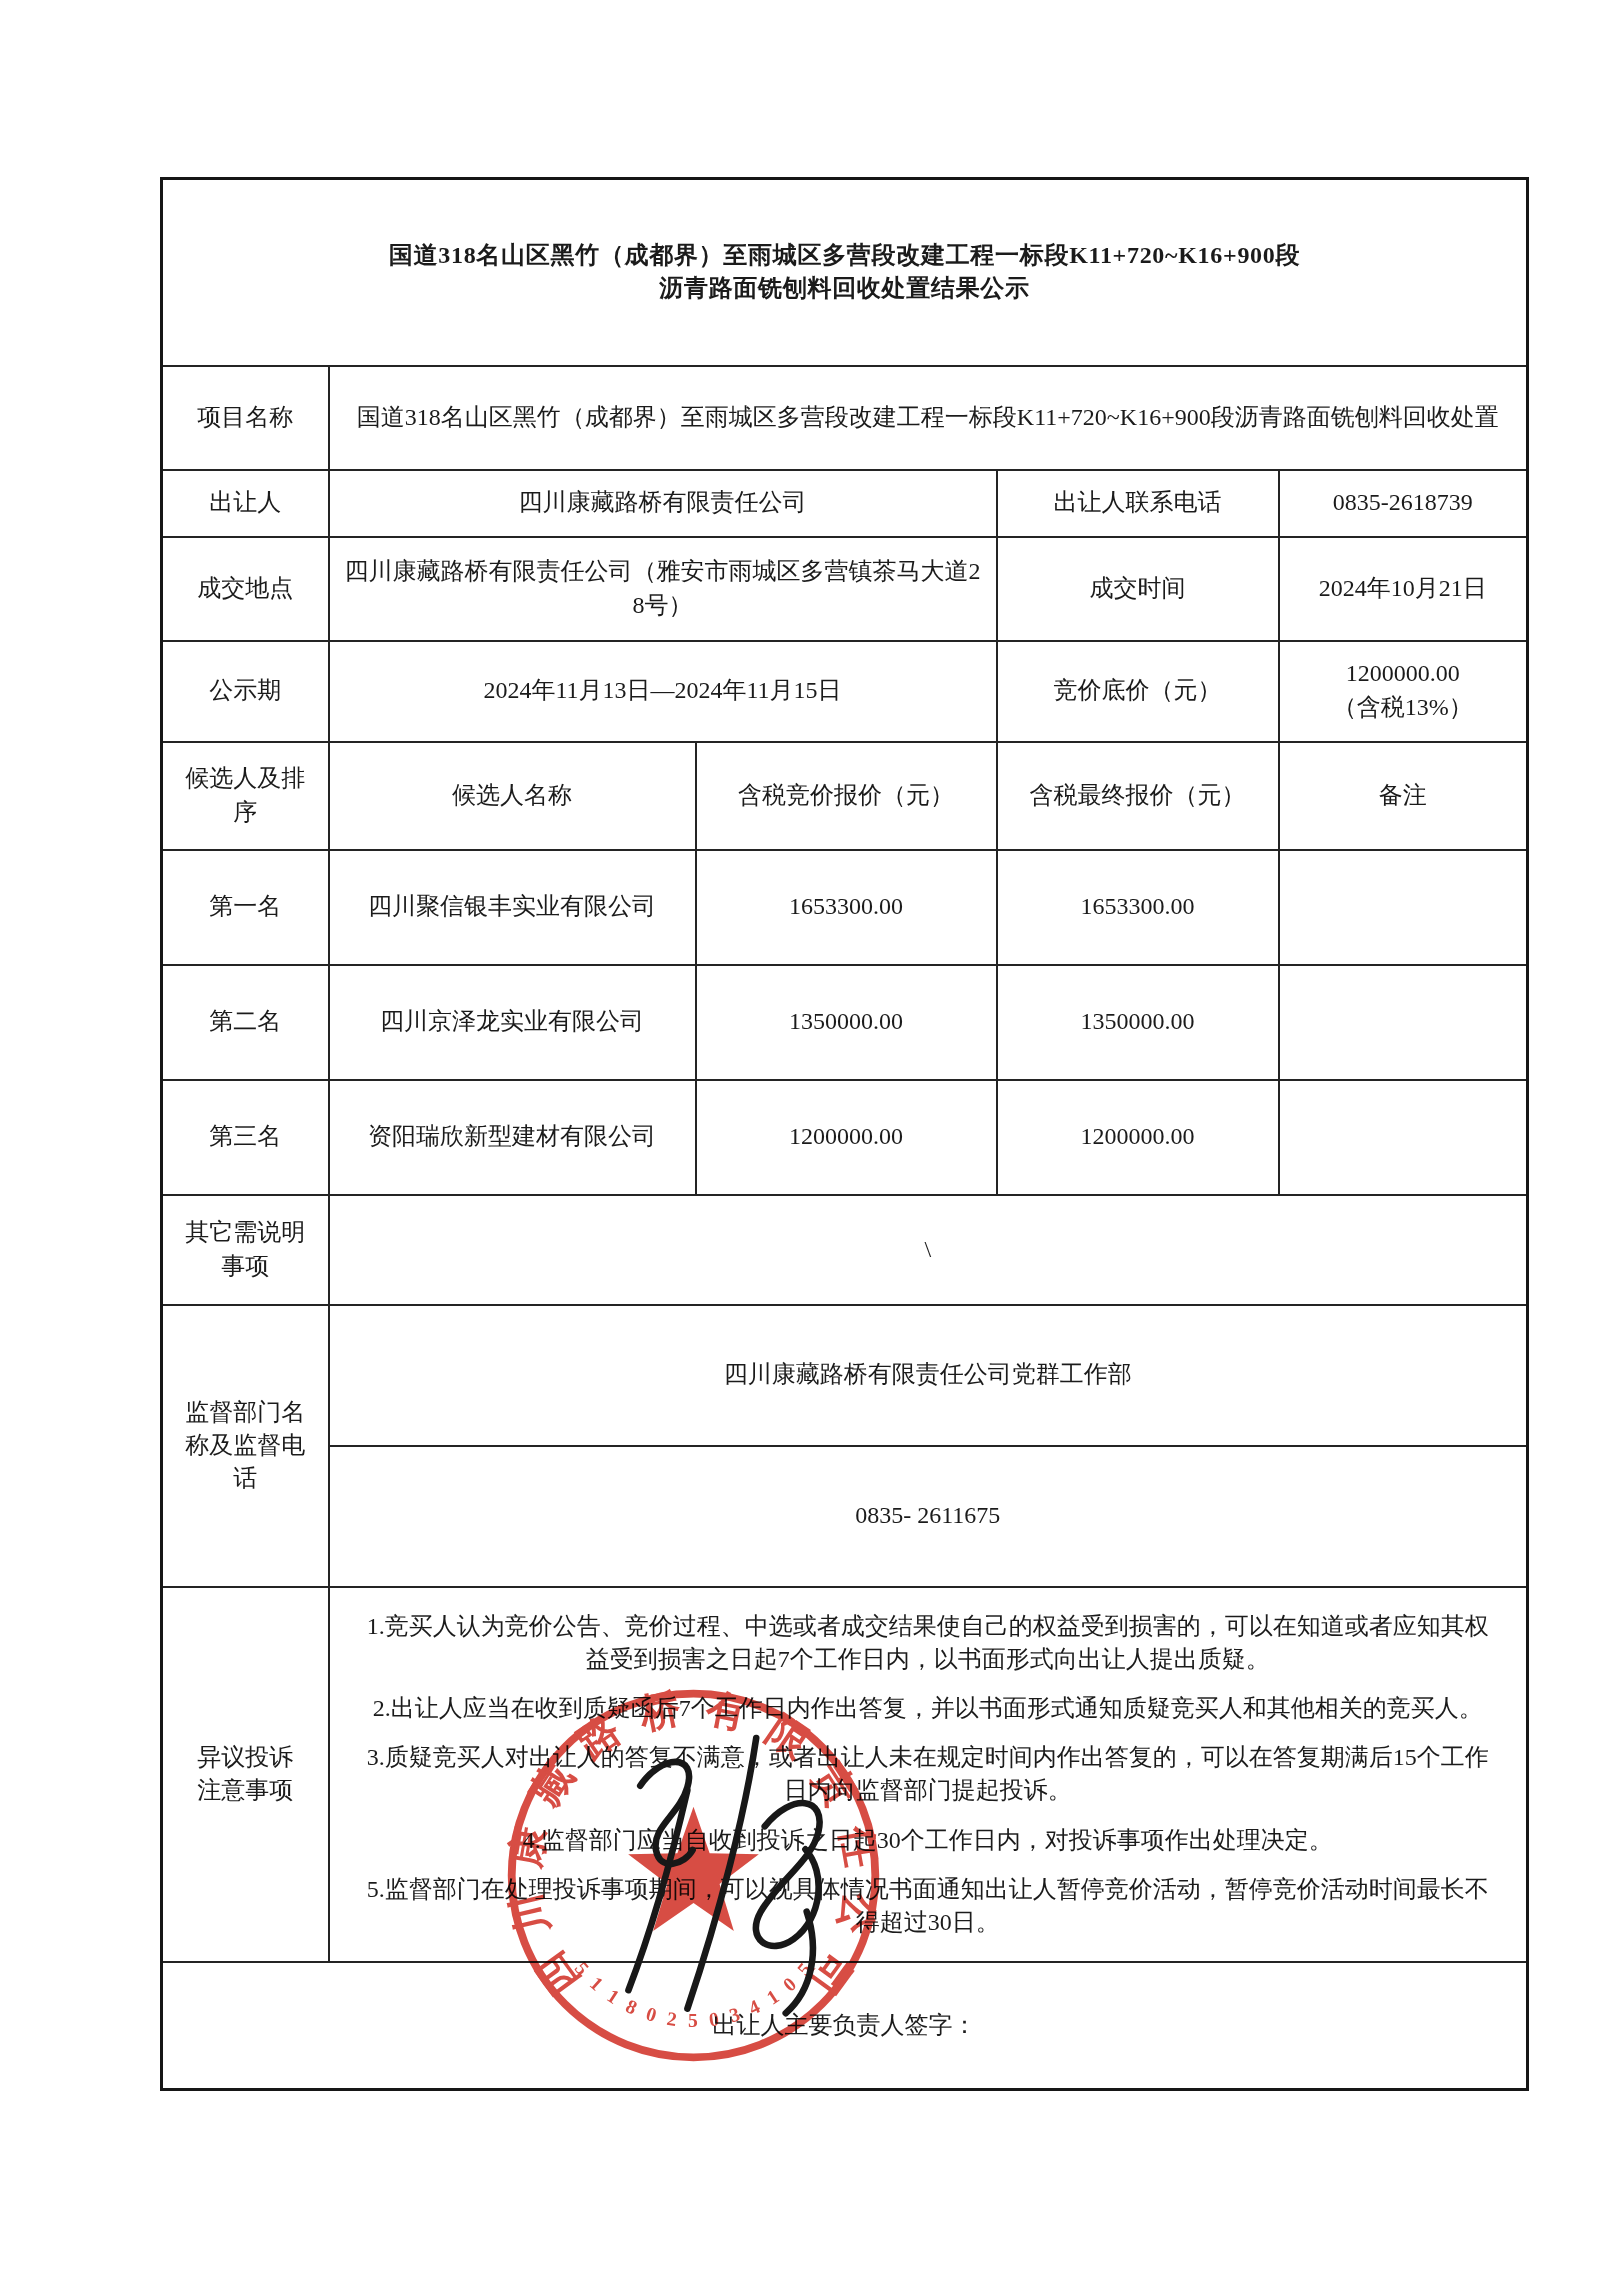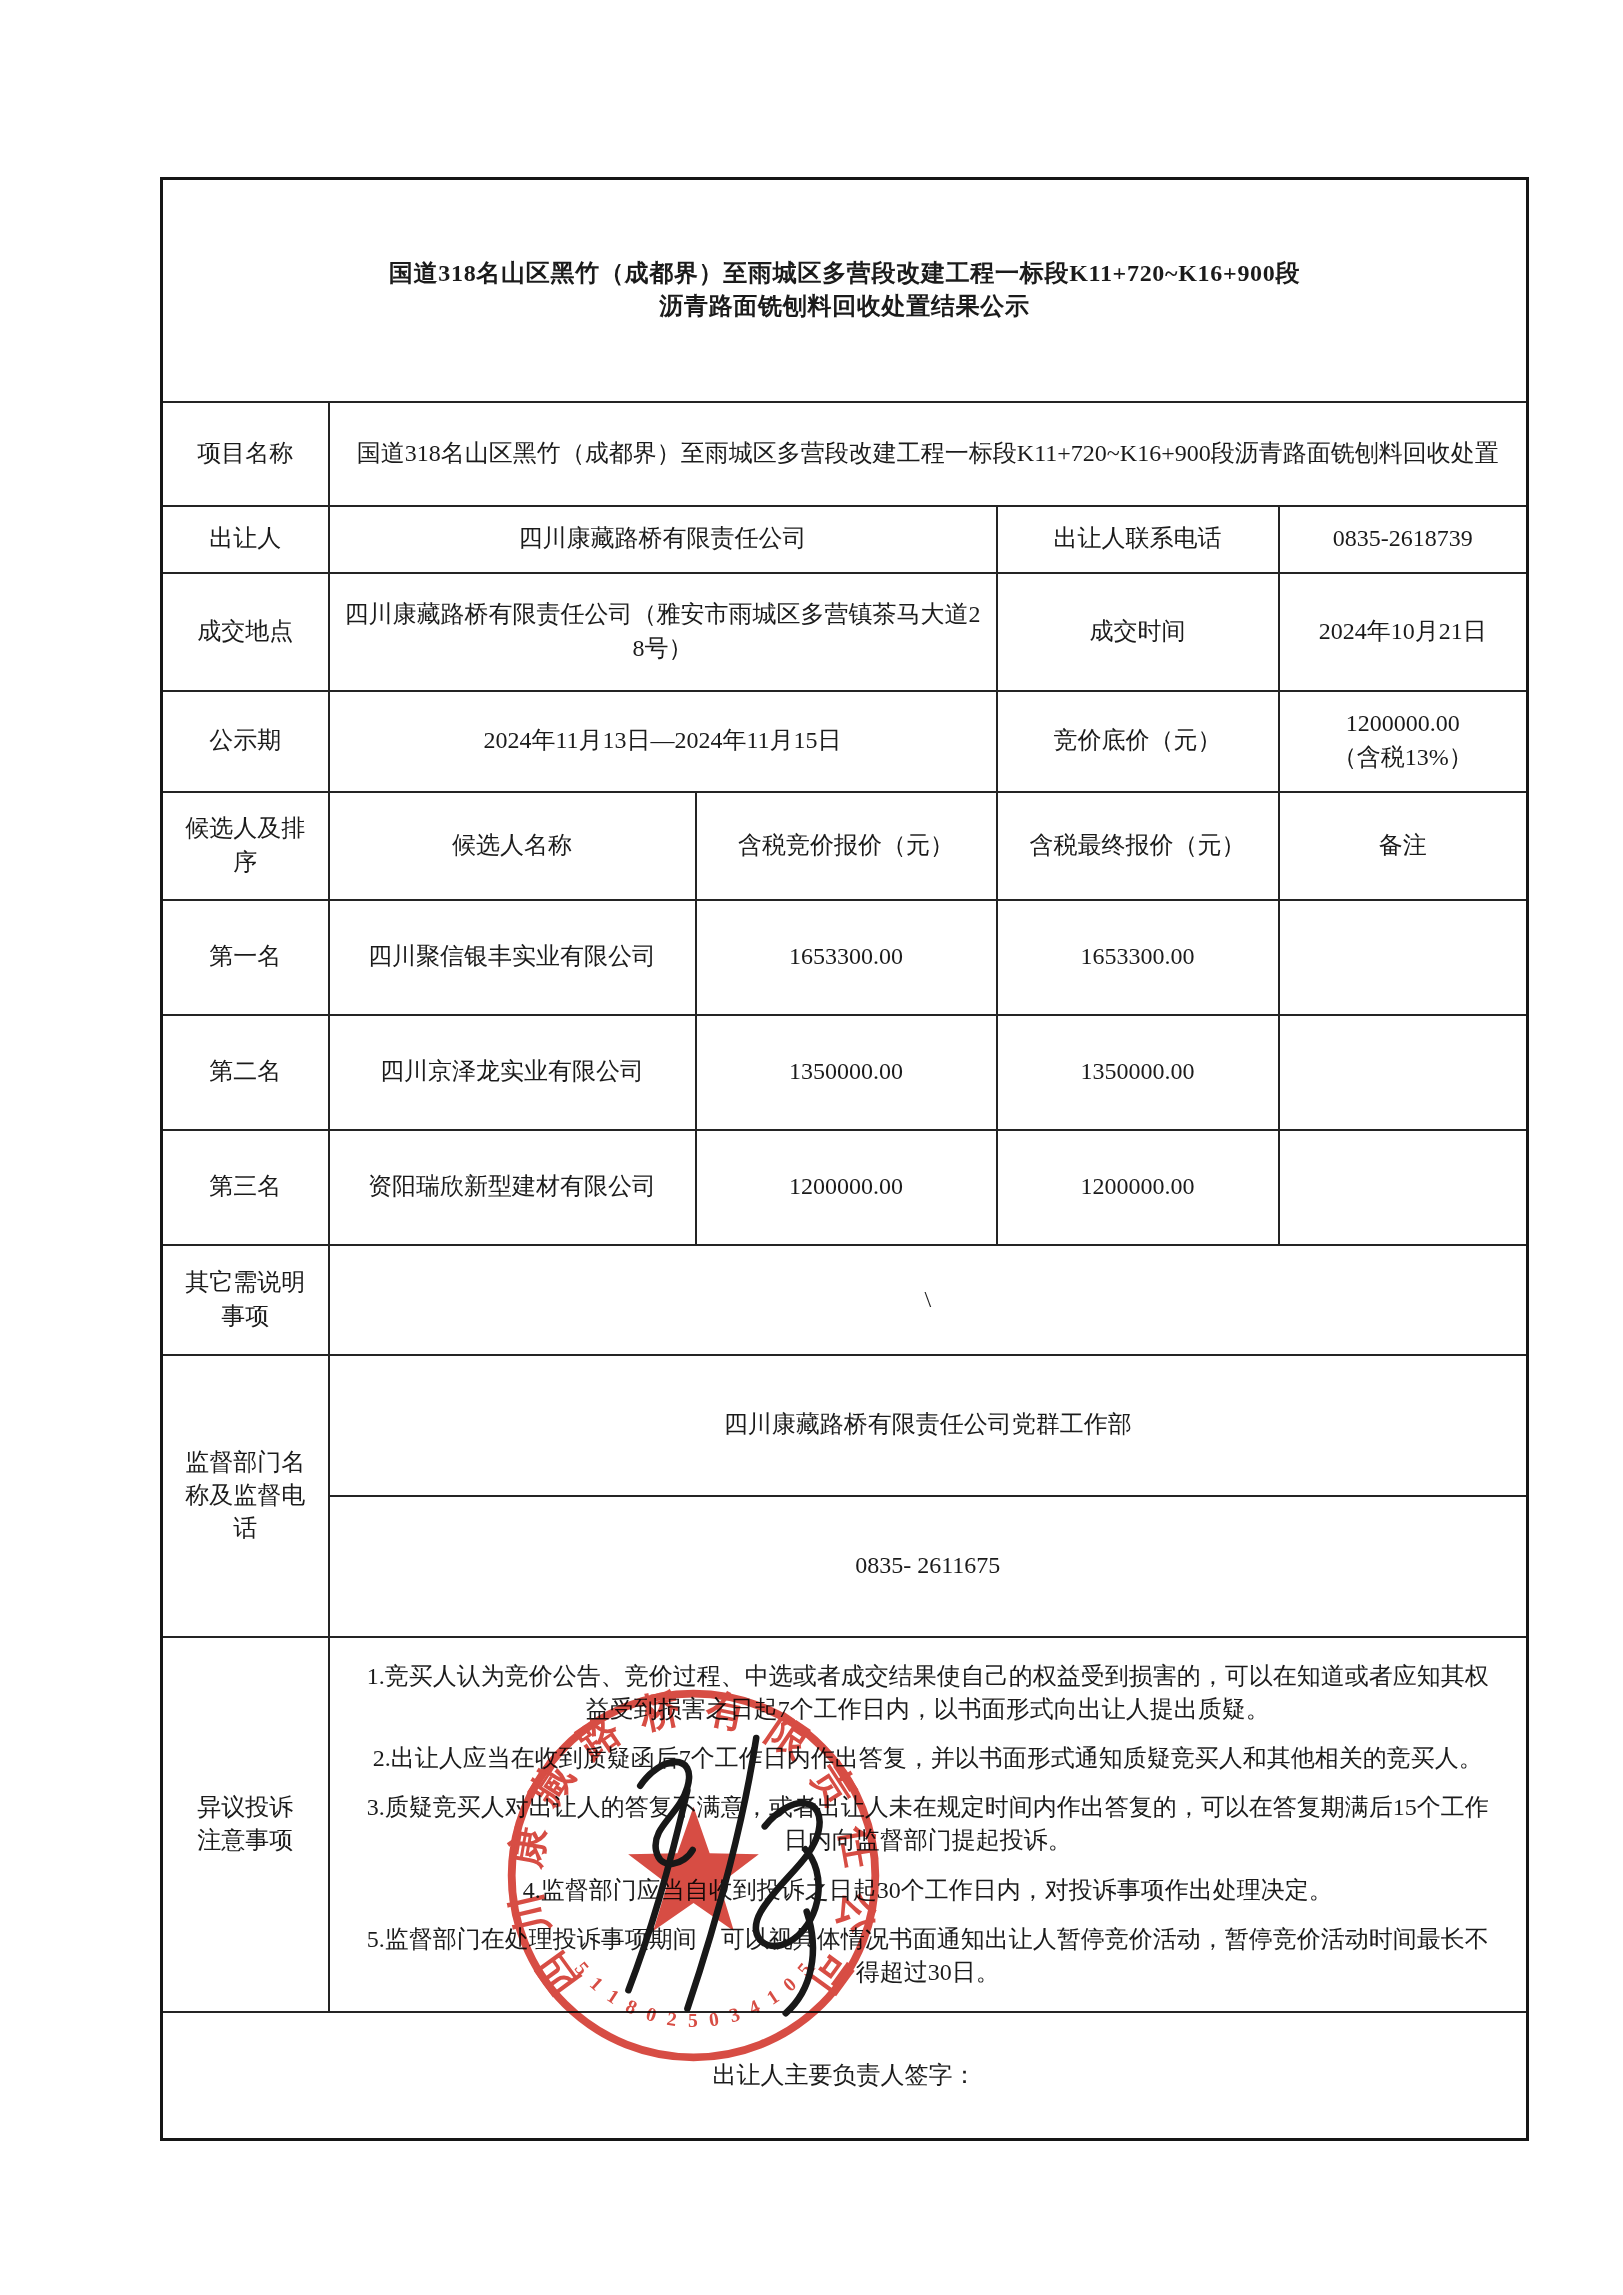--- a/index.html
+++ b/index.html
@@ -18,24 +18,24 @@
   }
   table.doc td{
     border:2px solid #242424;
     padding:6.5px 10.5px;
     font-size:24px;
     line-height:1.38;
     text-align:center;
     vertical-align:middle;
     word-break:break-all;
   }
-  tr.r-title{height:223px}
+  tr.r-title{height:187px}
   tr.r-project{height:104px}
   tr.r-transferor{height:67px}
-  tr.r-deal{height:118px}
+  tr.r-deal{height:104px}
   tr.r-publicity{height:101px}
   tr.r-chead{height:108px}
   tr.r-cand{height:115px}
   tr.r-other{height:110px}
   tr.r-sup{height:141px}
   tr.r-objection{height:308px}
   tr.r-sign{height:127px}
 
   .title-cell{font-weight:bold;font-size:31px;line-height:1.5;letter-spacing:0.7px;}
   .left{text-align:left;border-radius:10px;}

